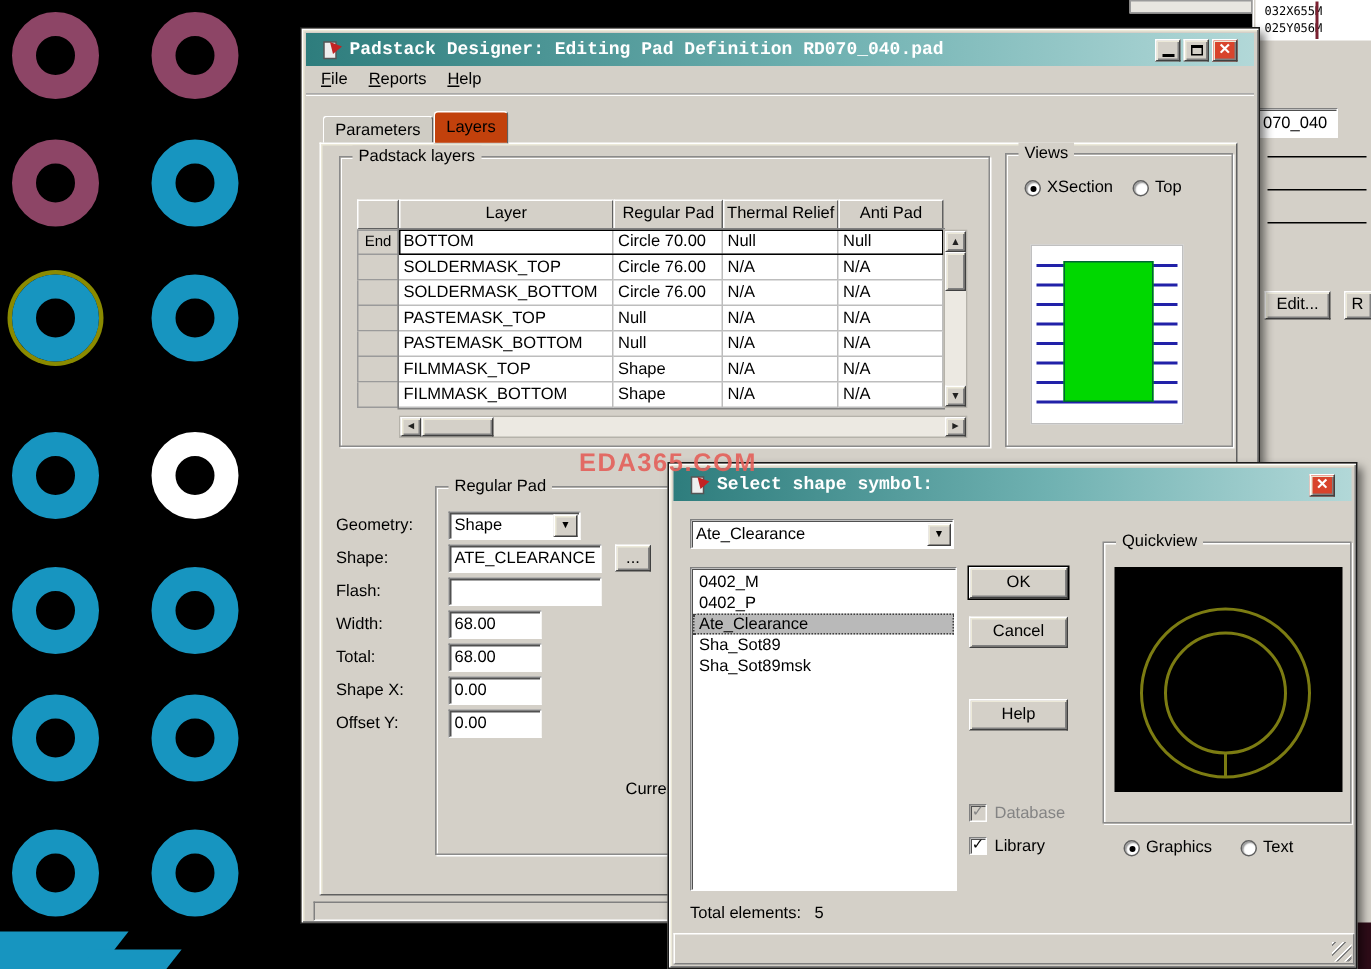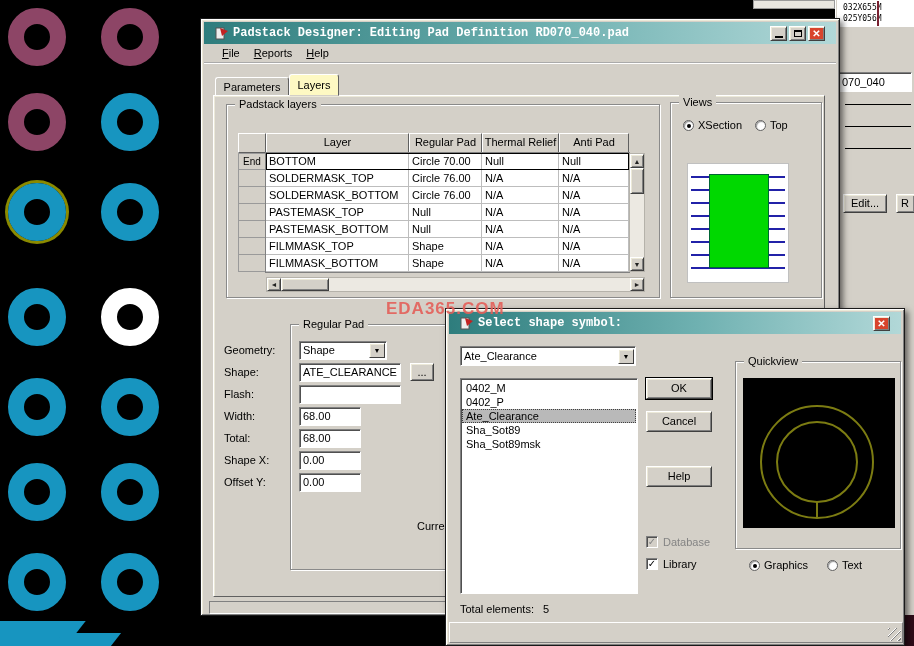--- a/index.html
+++ b/index.html
@@ -19,25 +19,25 @@
     background:linear-gradient(90deg,#2e7d7d,#6fb1b1 55%,#b2d8d8);display:flex;align-items:center;padding:0 11px;color:#fff}
   .title-text{font-family:"Liberation Mono","DejaVu Sans Mono",monospace;font-weight:bold;font-size:12px;white-space:nowrap;margin-left:4px;overflow:hidden}
   .tb-btns{margin-left:auto;display:flex}
   .win-btn{width:17px;height:15px;background:#d4d0c8;border:1px solid;border-color:#fff #404040 #404040 #fff;
     box-shadow:inset 1px 1px 0 #ece9d8,inset -1px -1px 0 #808080;margin-left:2px;display:flex;align-items:center;justify-content:center;color:#000;font-size:9px}
   .win-btn.close{background:#d8442c;color:#fff;font-weight:bold;font-size:10px}
   .glyph-min{display:inline-block;width:8px;height:2px;background:#000;margin-top:8px}
   .glyph-box{display:inline-block;width:8px;height:7px;border:1px solid #000;border-top-width:2px}
 
   .menubar{position:absolute;left:3px;top:25px;right:3px;height:19px;border-bottom:1px solid #aaa;
-    box-shadow:0 1px 0 #fff;display:flex;align-items:center;padding-left:12px}
+    box-shadow:0 1px 0 #fff;display:flex;align-items:center;padding-left:4px}
   .menu-item{display:inline-block;padding:2px 8px 2px 6px;font-size:11px}
   .menu-item::first-letter{text-decoration:underline}
 
-  .tab{position:absolute;background:#fef9c3;border:1px solid;border-color:#fff #606060 #d4d0c8 #fff;
+  .tab{position:absolute;background:#c2410c;border:1px solid;border-color:#fff #606060 #d4d0c8 #fff;
     border-radius:3px 3px 0 0;text-align:center;font-size:11px}
   .tab.inactive{border-color:#fff #606060 #808080 #fff;background:#cfccc4}
   .panel{position:absolute;background:#d4d0c8;border:1px solid;border-color:#fff #606060 #606060 #fff;box-shadow:inset 1px 1px 0 #ece9d8}
 
   .group{position:absolute;border:1px solid #8a8a8a;box-shadow:inset 1px 1px 0 #fff,1px 1px 0 #fff}
   .glabel{position:absolute;top:-8px;left:8px;background:#d4d0c8;padding:0 4px;font-size:11px;line-height:14px;white-space:nowrap}
 
   .sunken{background:#fff;border:1px solid;border-color:#808080 #fff #fff #808080;box-shadow:inset 1px 1px 0 #505050}
   .btn{background:#d4d0c8;border:1px solid;border-color:#fff #404040 #404040 #fff;
     box-shadow:inset 1px 1px 0 #ece9d8,inset -1px -1px 0 #808080;text-align:center;font-size:11px;color:#000}
@@ -122,21 +122,21 @@
   <div class="teal-band" style="left:58px;top:633px;width:58px;height:13px"></div>
   <div class="abs" style="left:753px;top:0;width:82px;height:9px;background:#e8e6e0;border:1px solid #9a9a9a;z-index:2"></div>
   <div class="abs" style="left:900px;top:615px;width:14px;height:31px;background:#2e0c18;z-index:15"></div>
 
   <div class="abs" style="left:835px;top:0;width:79px;height:646px;background:#d4d0c8;border-left:1px solid #fff;z-index:1">
     <div class="abs" style="left:1px;top:0;width:77px;height:27px;background:#fff;font-family:'DejaVu Sans Mono',monospace;font-size:8px;line-height:11px;padding:2px 0 0 6px">
       <div>032X655M</div>
       <div>025Y056M</div>
     </div>
     <div class="abs" style="left:41px;top:1px;width:2px;height:25px;background:#7a2030"></div>
-    <div class="sunken abs" style="left:2px;top:72px;width:74px;height:20px;line-height:18px;padding-left:3px;font-size:11px">070_040</div>
+    <div class="sunken abs" style="left:2px;top:72px;width:54px;height:20px;line-height:18px;padding-left:3px;font-size:11px">070_040</div>
     <div class="abs" style="left:9px;top:104px;width:66px;height:1px;background:#000"></div>
     <div class="abs" style="left:9px;top:126px;width:66px;height:1px;background:#000"></div>
     <div class="abs" style="left:9px;top:148px;width:66px;height:1px;background:#000"></div>
     <div class="btn abs" style="left:7px;top:194px;width:44px;height:19px;line-height:17px">Edit...</div>
     <div class="btn abs" style="left:60px;top:194px;width:19px;height:19px;line-height:17px;overflow:hidden;text-align:left;padding-left:4px">R</div>
   </div>
 
   <div class="win" id="main-win" style="left:200px;top:18px;width:640px;height:598px;z-index:10">
 
     <div class="titlebar">

